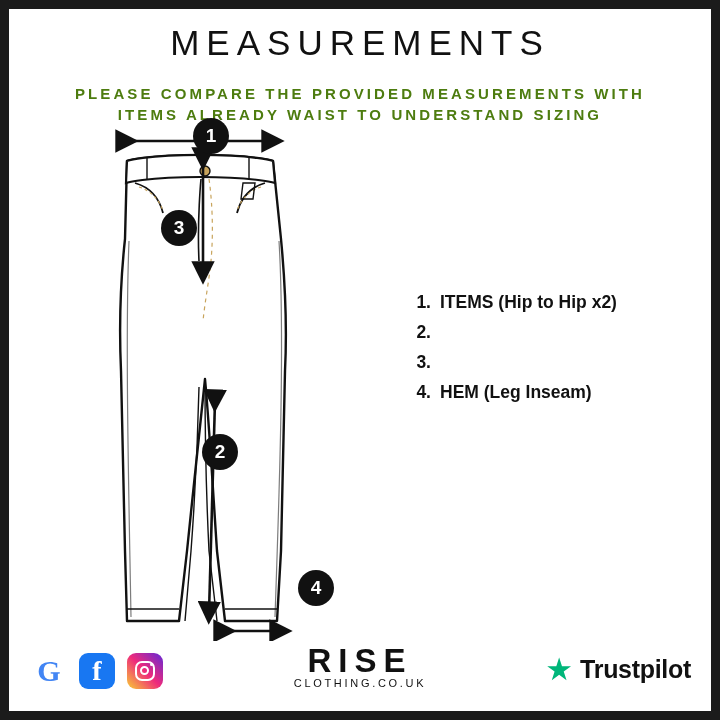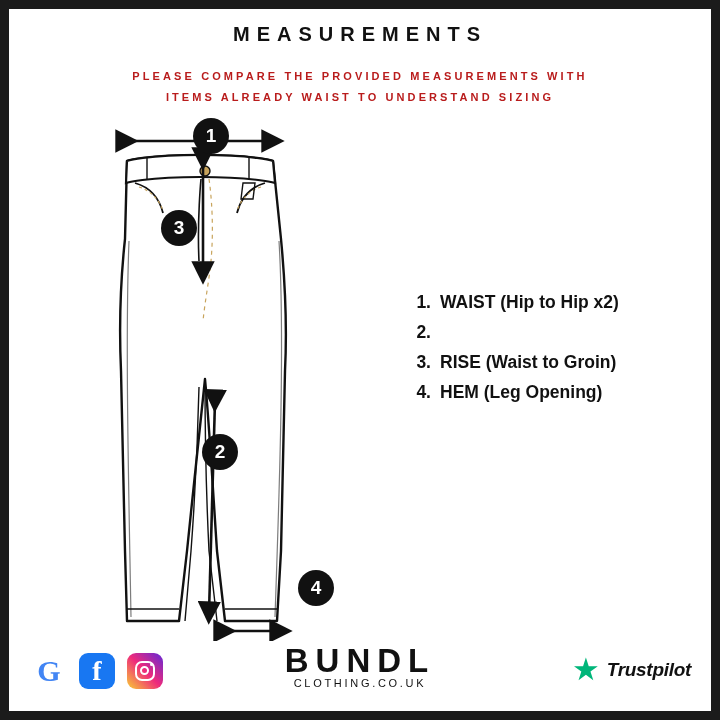--- a/index.html
+++ b/index.html
@@ -19,31 +19,31 @@
   }
   
   .header {
     position: absolute;
     top: 14px;
     left: 0;
     width: 100%;
     text-align: center;
   }
   .title {
-    font-size: 20px;
-    font-weight: bold;
+    font-size: 35px;
+    font-weight: normal;
     letter-spacing: 7px;
     color: #111;
     margin: 0 0 20px 0;
   }
   .subtitle {
-    font-size: 11px;
+    font-size: 15px;
     font-weight: bold;
     letter-spacing: 3.1px;
-    color: #b91c1c;
+    color: #4d7c0f;
     line-height: 21px;
     margin: 9px auto;
     width: 640px;
   }
   
   .diagram {
     position: absolute;
     left: 96px;
     top: 112px;
     width: 300px;
@@ -170,21 +170,21 @@
 
   .trustpilot {
     position: absolute;
     right: 20px;
     bottom: 26px;
     display: flex;
     align-items: center;
     gap: 7px;
   }
   .tp-star { font-size: 31px; color: #00b67a; line-height: 1; }
-  .tp-text { font-size: 19px; font-weight: bold; color: #111; letter-spacing: -0.3px; font-style: italic; }
+  .tp-text { font-size: 25px; font-weight: bold; color: #111; letter-spacing: -0.3px; }
 </style>
 </head>
 <body>
 
 <div class="page">
 
   <div class="header">
     <div class="title">MEASUREMENTS</div>
     <div class="subtitle">
       <div>PLEASE COMPARE THE PROVIDED MEASUREMENTS WITH</div>
@@ -256,48 +256,47 @@
   </div>
 
   <div class="badge" id="badge1">1</div>
   <div class="badge" id="badge3">3</div>
   <div class="badge" id="badge2">2</div>
   <div class="badge" id="badge4">4</div>
 
   <div class="legend">
     <div class="legend-row">
       <span class="legend-num">1.</span>
-      <span class="legend-text">WAIST (Hip to Hip x2)</span>
+      <span class="legend-text">ITEMS (Hip to Hip x2)</span>
     </div>
     <div class="legend-row">
       <span class="legend-num">2.</span>
     </div>
     <div class="legend-row">
       <span class="legend-num">3.</span>
-      <span class="legend-text">RISE (Waist to Groin)</span>
     </div>
     <div class="legend-row">
       <span class="legend-num">4.</span>
-      <span class="legend-text">HEM (Leg Opening)</span>
+      <span class="legend-text">HEM (Leg Inseam)</span>
     </div>
   </div>
 
   <div class="footer-social">
     <div class="social g-icon">G</div>
     <div class="social fb-icon">f</div>
     <div class="social ig-icon">
       <div class="ig-square">
         <div class="ig-circle"></div>
         <div class="ig-dot"></div>
       </div>
     </div>
   </div>
 
   <div class="brand">
-    <div class="brand-name">BUNDL</div>
+    <div class="brand-name">RISE</div>
     <div class="brand-sub">CLOTHING.CO.UK</div>
   </div>
 
   <div class="trustpilot">
     <span class="tp-star">★</span>
     <span class="tp-text">Trustpilot</span>
   </div>
 
 </div>
 

